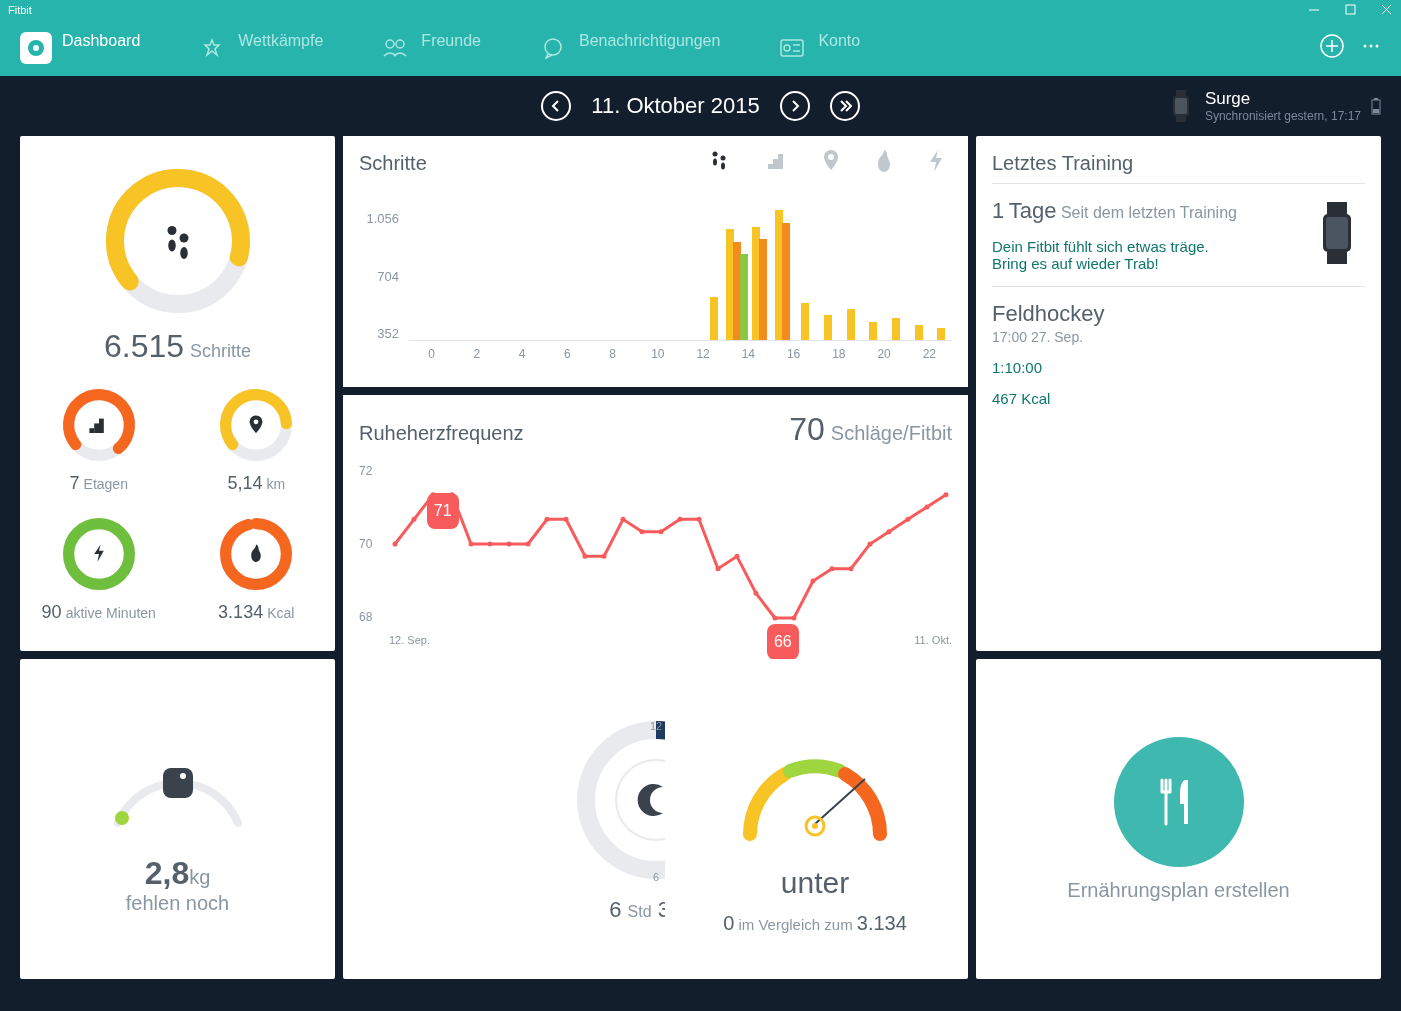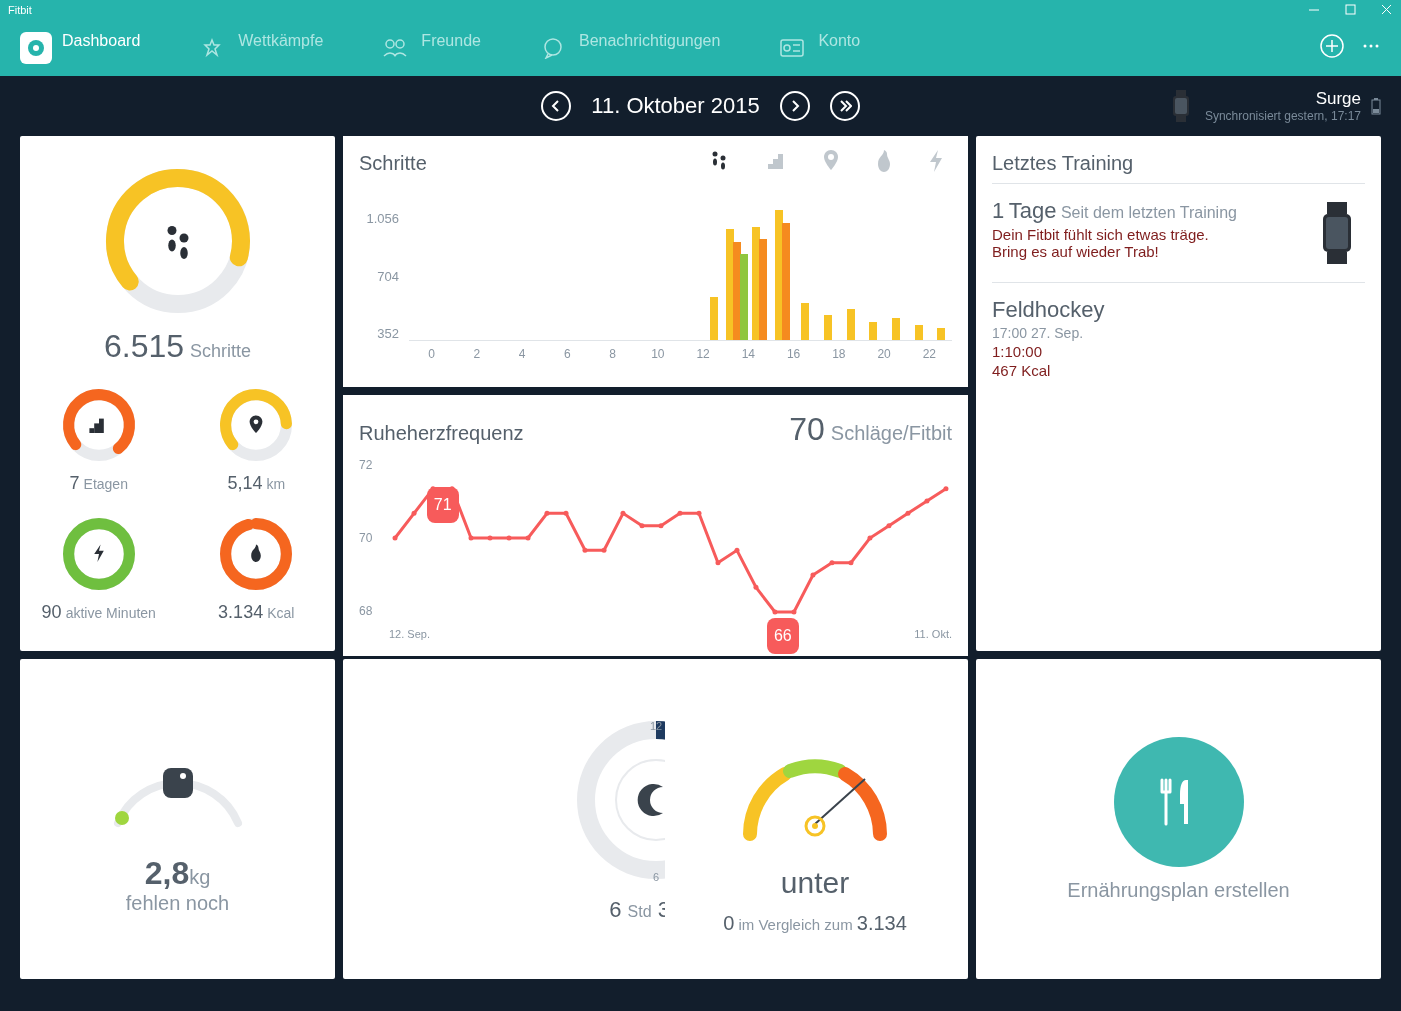--- a/index.html
+++ b/index.html
@@ -9,21 +9,21 @@
 .titlebar-btn { width:12px; height:12px; display:flex; align-items:center; justify-content:center; cursor:pointer; }
 .navbar { background:#26b4ac; height:56px; display:flex; align-items:center; padding:0 20px; gap:56px; }
 .nav-item { display:flex; gap:10px; color:#aee6e2; font-size:16px; cursor:pointer; }
 .nav-item.active { color:#fff; }
 .nav-item.active .nav-icon-box { background:#fff; border-radius:6px; }
 .nav-icon-box { width:32px; height:32px; display:flex; align-items:center; justify-content:center; }
 .nav-right { margin-left:auto; display:flex; gap:16px; align-items:center; }
 .datebar { background:#121e2c; height:60px; display:flex; align-items:center; justify-content:center; gap:20px; color:#fff; position:relative; }
 .date-nav-btn { width:30px; height:30px; border:2px solid #fff; border-radius:50%; display:flex; align-items:center; justify-content:center; cursor:pointer; color:#fff; }
 .date-text { font-size:22px; font-weight:500; }
-.device-info { position:absolute; right:20px; display:flex; align-items:center; gap:10px;text-align:right; }
+.device-info { position:absolute; right:20px; display:flex; align-items:center; gap:10px; }
 .device-text { display:flex; flex-direction:column; }
 .device-name { color:#fff; font-size:17px; }
 .device-sync { color:#7a8a99; font-size:12px; }
 .grid { display:grid; grid-template-columns:315px 625px 405px; grid-template-rows:515px 320px; gap:8px; padding:0 20px 20px; }
 .card { background:#fff; border-radius:2px; padding:20px; position:relative; }
 .card-title { color:#55606b; font-size:20px; font-weight:400; }
 
 
 .summary { display:flex; flex-direction:column; align-items:center; }
 .main-ring { width:150px; height:150px; margin-top:10px; }
@@ -48,34 +48,34 @@
 .bars-area { margin-left:50px; height:130px; display:flex; align-items:flex-end; gap:2px; border-bottom:1px solid #e0e4e8; }
 .bar-slot { flex:1; display:flex; justify-content:center; align-items:flex-end; position:relative; height:100%; }
 .bar { width:8px; }
 .x-axis { margin-left:50px; display:flex; margin-top:6px; }
 .x-tick { flex:2; font-size:12px; color:#8a96a2; text-align:center; }
 
 .hr-header { display:flex; justify-content:space-between; align-items:baseline; }
 .hr-val-group { display:flex; align-items:baseline; gap:6px; }
 .hr-val { font-size:32px; color:#55606b; }
 .hr-unit { font-size:20px; color:#8a96a2; }
-.hr-chart { height:170px; margin-top:10px; position:relative; }
+.hr-chart { height:170px; margin-top:16px; position:relative; }
 .hr-y { position:absolute; left:0; top:0; height:160px; display:flex; flex-direction:column; justify-content:space-between; font-size:12px; color:#8a96a2; }
 .hr-svg { margin-left:30px; width:calc(100% - 30px); height:160px; }
 .hr-dates { display:flex; justify-content:space-between; font-size:11px; color:#8a96a2; margin-left:30px; }
 .hr-badge { position:absolute; background:#f75b5b; color:#fff; font-size:16px; padding:9px 7px; border-radius:8px; }
 
 
 .training { padding:16px; }
 .training-item { padding:14px 0; border-top:1px solid #e0e4e8; display:flex; gap:10px; }
 .training-item:first-of-type { margin-top:8px; }
 .training-left { flex:1; }
 .training-title { color:#55606b; font-size:22px; }
 .training-sub { color:#8a96a2; font-size:14px; margin-top:2px; }
-.training-line { color:#7f1d1d; font-size:15px; margin-top:2px; }
+.training-line { color:#0f766e; font-size:15px; margin-top:14px; }
 .training-days { display:inline; }
 .training-days b { font-size:22px; color:#55606b; font-weight:400; }
 .map-thumb { width:120px; height:70px; background:#f4f2ec; border:1px solid #e0e0d8; position:relative; }
 .map-route { stroke:#e6007e; stroke-width:2; fill:none; }
 
 
 .bottom-card { display:flex; flex-direction:column; align-items:center; justify-content:center; gap:12px; }
 .weight-text { text-align:center; }
 .weight-val { font-size:32px; color:#55606b;font-weight:bold; }
 .weight-unit { font-size:20px; color:#8a96a2; }

